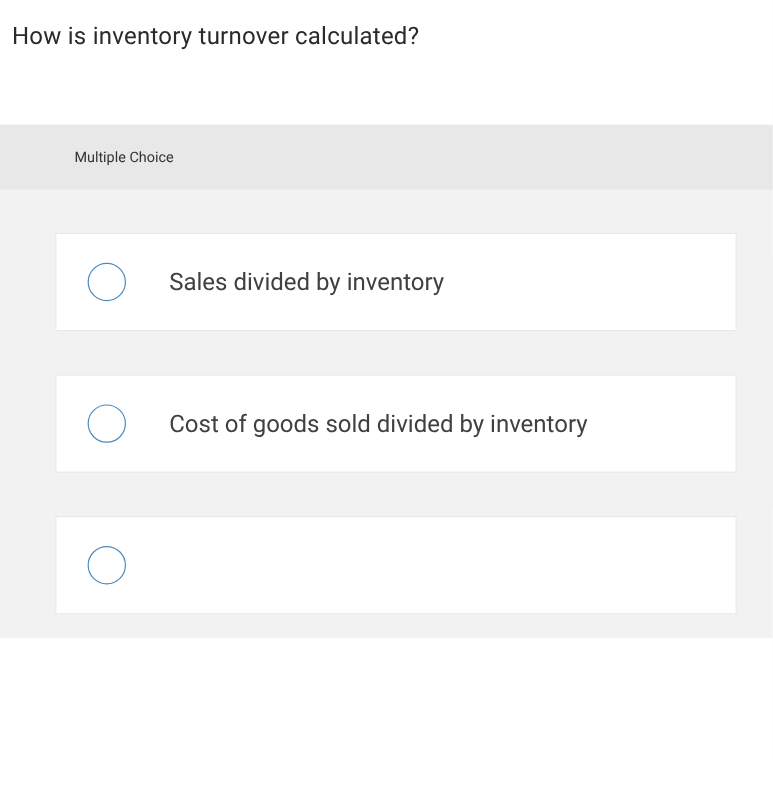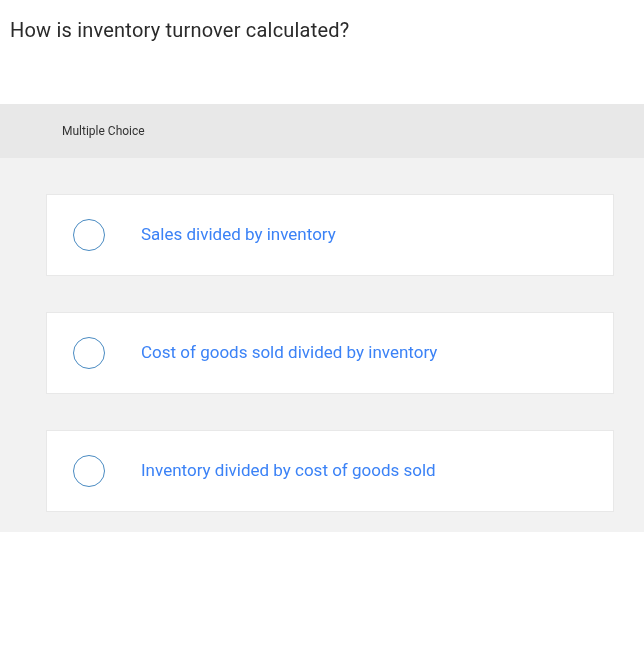--- a/index.html
+++ b/index.html
@@ -50,22 +50,22 @@
     .radio-circle {
       width: 32px;
       height: 32px;
       min-width: 32px;
       border: 1.5px solid #4a8bc2;
       border-radius: 50%;
       margin-right: 36px;
       background: #ffffff;
     }
     .option-text {
-      font-size: 17px;
-      color: #3b82f6;
+      font-size: 20px;
+      color: #404040;
       line-height: 1.5;
       font-weight: 400;
     }
   </style>
 </head>
 <body>
 
 <div class="question-text">How is inventory turnover calculated?</div>
 
 <div class="mc-container">
@@ -78,17 +78,16 @@
     </div>
 
     <div class="option-card">
       <div class="radio-circle"></div>
       <div class="option-text">Cost of goods sold divided by inventory</div>
     </div>
 
 
     <div class="option-card">
       <div class="radio-circle"></div>
-      <div class="option-text">Inventory divided by cost of goods sold</div>
     </div>
 
   </div>
 </div>
 
 </body></html>

